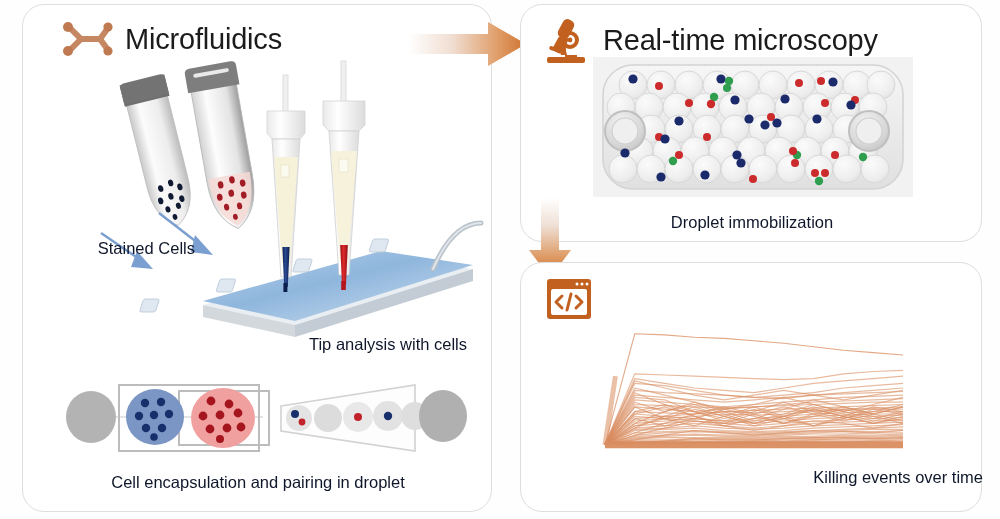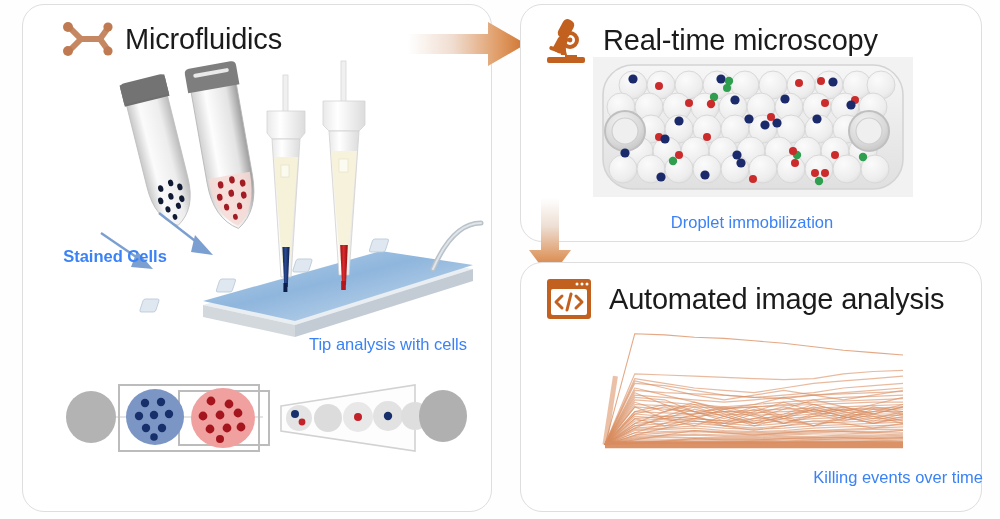--- a/index.html
+++ b/index.html
@@ -34,21 +34,21 @@
     letter-spacing: -0.2px;
     white-space: nowrap;
   }
   #hdr-microfluidics { left: 36px; top: 14px; gap: 14px; }
   #hdr-microscopy    { left: 22px; top: 10px; }
   #hdr-analysis      { left: 22px; top: 12px; }
 
   .caption {
     position: absolute;
     font-size: 16.5px;
-    color: #3b82f6;
+    color: #0f172a;
     white-space: nowrap;
     text-align: center;
   }
 
   .fig { position: absolute; }
   svg { display: block; overflow: visible; }
 </style>
 </head>
 <body>
 
@@ -190,21 +190,21 @@
           <path d="M4,32 L46,32 L46,56 L40,62 L10,62 L4,56 Z" fill="url(#tipGlass)" stroke="#d4d4d4" stroke-width="0.8"></path>
           <path d="M10,62 L40,62 L30,206 L20,206 Z" fill="url(#tipGlass)" stroke="#d0d0d0" stroke-width="0.8"></path>
           <path d="M12,82 L38,82 L29,192 L21,192 Z" fill="#f7f2dc"></path>
           <rect x="20" y="90" width="9" height="13" fill="#fcfbf2" stroke="#e3ddc2" stroke-width="0.6"></rect>
           <path d="M21.2,176 L28.8,176 L27,216 L23,216 Z" fill="url(#redFill)"></path>
           <rect x="22.2" y="212" width="4.6" height="9" fill="#b4161d"></rect>
         </g>
       </svg>
     </div>
 
-    <div class="caption" id="cap-stained" style="left:12px; top:242px; width:160px; text-align:center;font-weight:bold;">Stained Cells</div>
+    <div class="caption" id="cap-stained" style="left:12px; top:234px; width:160px; text-align:right;">Stained Cells</div>
 
     <div class="caption" style="left:270px; top:330px; width:190px;">Tip analysis with cells</div>
 
     <div class="fig" style="left:40px; top:370px;">
       <svg width="400" height="85" viewBox="0 0 400 85">
 
         <line x1="40" y1="42" x2="200" y2="42" stroke="#c9c9c9" stroke-width="1.2"></line>
 
         <rect x="56" y="10" width="140" height="66" fill="none" stroke="#bcbcbc" stroke-width="2"></rect>
         <rect x="116" y="16" width="90" height="54" fill="none" stroke="#bcbcbc" stroke-width="2"></rect>
@@ -255,20 +255,21 @@
         <g>
           <circle cx="325" cy="41" r="15" fill="#e2e2e2"></circle>
           <circle cx="325" cy="41" r="4.2" fill="#17306b"></circle>
         </g>
         <circle cx="352" cy="41" r="14" fill="#dedede"></circle>
 
         <ellipse cx="380" cy="41" rx="24" ry="26" fill="#b0b0b0"></ellipse>
       </svg>
     </div>
 
+    <div class="caption" style="left:0px; top:468px; width:470px;">Cell encapsulation and pairing in droplet</div>
   </div>
 
   <div class="fig" style="left:408px; top:20px;">
     <svg width="122" height="48" viewBox="0 0 122 48">
       <defs>
         <linearGradient id="arrowH" x1="0" y1="0" x2="1" y2="0">
           <stop offset="0%" stop-color="#ffffff"></stop>
           <stop offset="38%" stop-color="#f0ddd0"></stop>
           <stop offset="78%" stop-color="#df9a63"></stop>
           <stop offset="100%" stop-color="#cf7330"></stop>
@@ -464,21 +465,20 @@
               <circle cx="39" cy="9" r="1.5"></circle>
               <circle cx="44" cy="9" r="1.5"></circle>
           </g>
           <g stroke="#c2611f" stroke-width="3" fill="none" stroke-linecap="round" stroke-linejoin="round">
             <path d="M19,21 L13,27 L19,33"></path>
             <path d="M33,21 L39,27 L33,33"></path>
             <path d="M28,19 L24,35"></path>
           </g>
         </svg>
       </span>
-      <span class="panel-title">Automated image analysis</span>
     </div>
 
     <div class="fig" style="left:66px; top:60px;">
       <svg id="traces-svg" width="330" height="140" viewBox="0 0 330 140">
           <path d="M18.0,121.6 L47.8,10.7 L77.6,11.9 L107.4,14.3 L137.2,15.4 L167.0,17.8 L196.8,20.2 L226.6,23.7 L256.4,27.2 L286.2,29.6 L316.0,32.0 " fill="none" stroke="#d98c5f" stroke-width="1.1" stroke-opacity="0.75" stroke-linejoin="round"></path>
           <path d="M18.0,121.6 L47.8,50.8 L77.6,52.0 L107.4,53.2 L137.2,54.4 L167.0,55.6 L196.8,56.7 L226.6,55.6 L256.4,50.8 L286.2,48.5 L316.0,47.3 " fill="none" stroke="#d98c5f" stroke-width="1.2" stroke-opacity="0.6" stroke-linejoin="round"></path>
           <path d="M18.0,121.6 L47.8,55.6 L77.6,60.3 L107.4,65.0 L137.2,67.4 L167.0,69.7 L196.8,65.0 L226.6,60.3 L256.4,57.9 L286.2,55.6 L316.0,53.2 " fill="none" stroke="#d98c5f" stroke-width="1.2" stroke-opacity="0.6" stroke-linejoin="round"></path>
           <path d="M18.0,121.6 L47.8,60.3 L77.6,62.6 L107.4,67.4 L137.2,72.1 L167.0,74.4 L196.8,72.1 L226.6,69.7 L256.4,65.0 L286.2,62.6 L316.0,60.3 " fill="none" stroke="#d98c5f" stroke-width="1.2" stroke-opacity="0.6" stroke-linejoin="round"></path>
           <path d="M18.0,121.6 L47.8,67.4 L77.6,69.7 L107.4,70.9 L137.2,72.1 L167.0,74.4 L196.8,75.6 L226.6,72.1 L256.4,69.7 L286.2,67.4 L316.0,65.0 " fill="none" stroke="#d98c5f" stroke-width="1.2" stroke-opacity="0.6" stroke-linejoin="round"></path>
           <path d="M18.0,121.6 L47.8,72.1 L77.6,74.4 L107.4,76.8 L137.2,79.2 L167.0,76.8 L196.8,74.4 L226.6,72.1 L256.4,70.9 L286.2,69.7 L316.0,68.5 " fill="none" stroke="#d98c5f" stroke-width="1.2" stroke-opacity="0.6" stroke-linejoin="round"></path>

